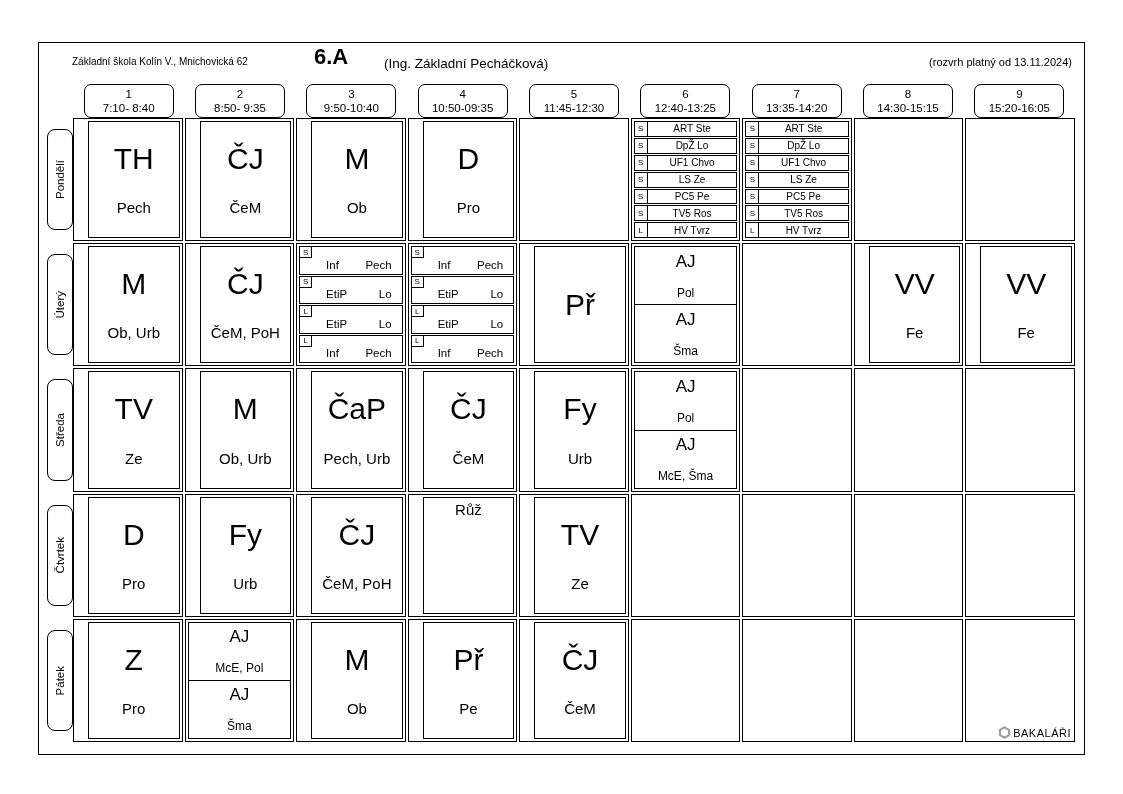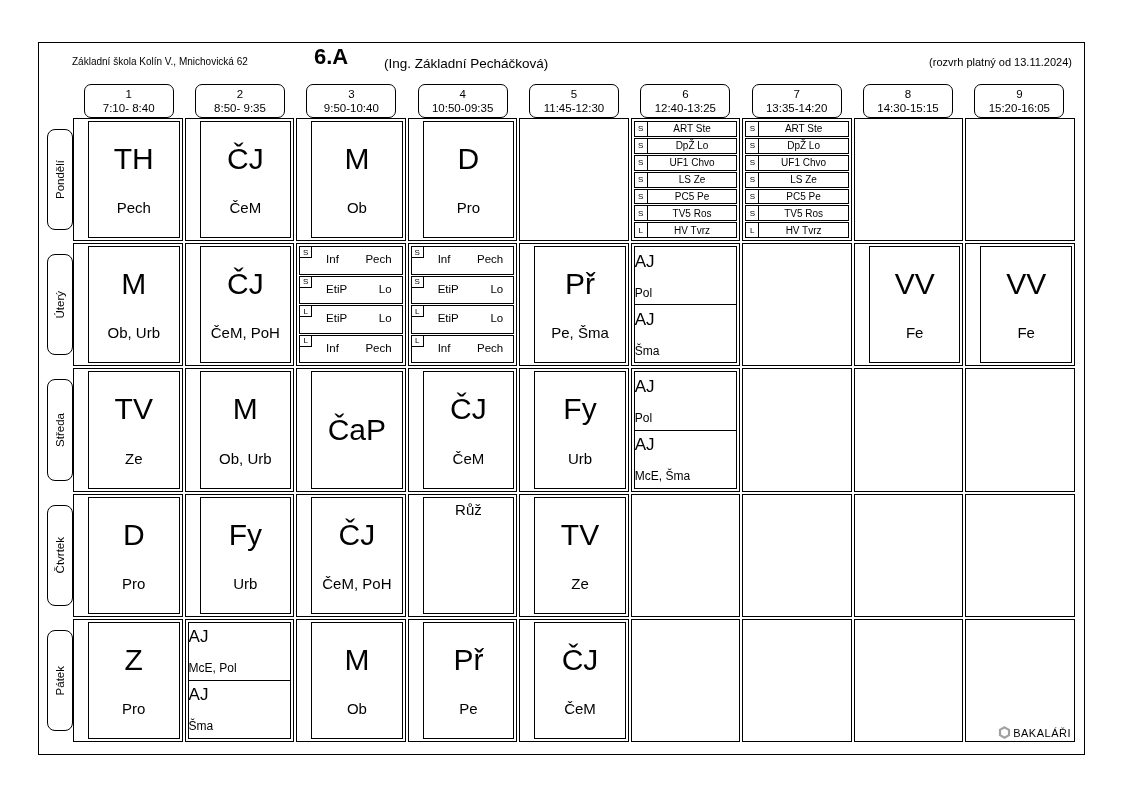--- a/index.html
+++ b/index.html
@@ -57,21 +57,21 @@
     position:absolute; inset:2px; border:1px solid #000;
     display:flex; flex-direction:column;margin-left:12px;
   }
   .ls-subj  { flex:1; display:flex; align-items:center; justify-content:center; font-size:30px; }
   .ls-teach { height:38px; display:flex; align-items:flex-start; justify-content:center; font-size:15px; padding-top:3px; }
   
   .lesson-split {
     position:absolute; inset:2px; border:1px solid #000;
     display:flex; flex-direction:column;
   }
-  .half { flex:1; display:flex; flex-direction:column; justify-content:center; gap:14px; }
+  .half { flex:1; display:flex; flex-direction:column; align-items:center; justify-content:center; gap:14px; }
   .half + .half { border-top:1px solid #000; }
   .h-subj  { font-size:17px; }
   .h-teach { font-size:12px; }
   
   .lesson-groups {
     position:absolute; inset:2px;
     display:flex; flex-direction:column; gap:1px;
   }
   .grow-row { flex:1; border:1px solid #000; position:relative; display:flex; min-height:0; }
   .grow-row.compact { align-items:stretch; }
@@ -79,21 +79,21 @@
     width:12px; border-right:1px solid #000;
     display:flex; align-items:center; justify-content:center; font-size:8px;
   }
   .gtext { flex:1; display:flex; align-items:center; justify-content:center; font-size:10px; }
   .tagbadge {
     position:absolute; left:0; top:0; width:11px; height:10px;
     border-right:1px solid #000; border-bottom:1px solid #000;
     font-size:8px; display:flex; align-items:center; justify-content:center;
   }
   .wmain {
-    flex:1; display:flex; align-items:center; justify-content:space-between;
+    flex:1; display:flex; align-items:flex-end; justify-content:space-between;
     padding:0 10px 3px 26px; font-size:11.5px;
   }
   
   .brand {
     position:absolute; right:52px; bottom:55px;
     display:flex; align-items:center; gap:2px;
   }
   .brand-text { font-size:11px; letter-spacing:0.5px; }
 </style>
 </head>
@@ -353,21 +353,20 @@
           <div class="wmain">
             <div>Inf</div>
             <div>Pech</div>
           </div>
         </div>
       </div>
     </div>
     <div class="cell">
       <div class="lesson-single">
         <div class="ls-subj">Př</div>
-        <div class="ls-teach">Pe, Šma</div>
       </div>
     </div>
     <div class="cell">
       <div class="lesson-split">
         <div class="half">
           <div class="h-subj">AJ</div>
           <div class="h-teach">Pol</div>
         </div>
         <div class="half">
           <div class="h-subj">AJ</div>
@@ -396,20 +395,21 @@
     </div>
     <div class="cell">
       <div class="lesson-single">
         <div class="ls-subj">M</div>
         <div class="ls-teach">Ob, Urb</div>
       </div>
     </div>
     <div class="cell">
       <div class="lesson-single">
         <div class="ls-subj">ČaP</div>
+        <div class="ls-teach">Pech, Urb</div>
       </div>
     </div>
     <div class="cell">
       <div class="lesson-single">
         <div class="ls-subj">ČJ</div>
         <div class="ls-teach">ČeM</div>
       </div>
     </div>
     <div class="cell">
       <div class="lesson-single">

